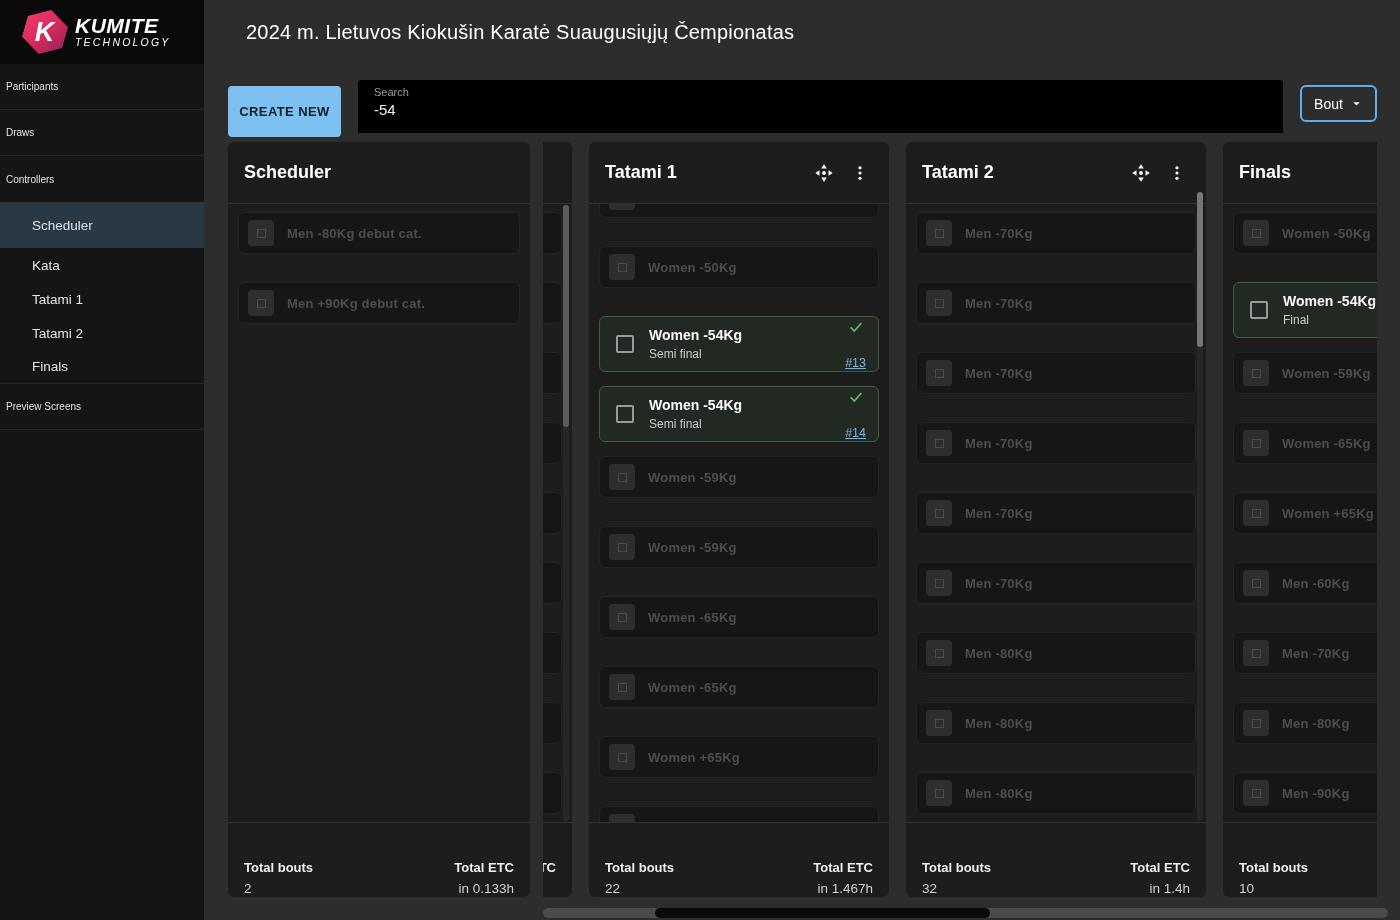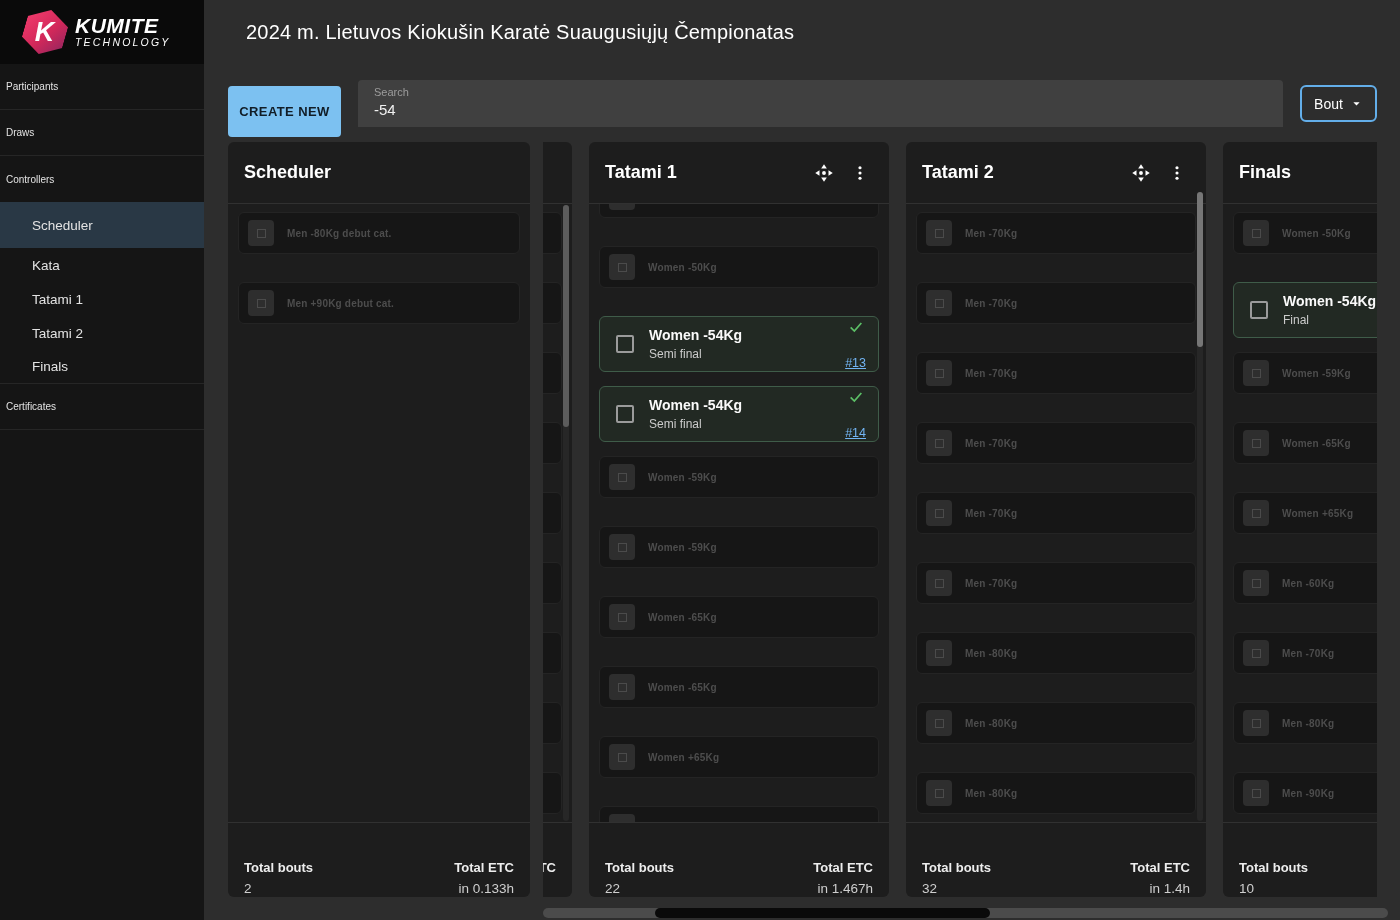--- a/index.html
+++ b/index.html
@@ -29,22 +29,22 @@
 
   
   .content { position:absolute; left:204px; top:0; right:0; bottom:0; background:#2d2d2d; }
   .topbar { position:absolute; left:14px; top:0; right:0; height:64px; display:flex; align-items:center;
             padding-left:28px; }
   .page-title { color:#fff; font-size:20px; font-weight:400; letter-spacing:.2px; }
   .create-btn { position:absolute; left:24px; top:86px; width:113px; height:51px;
                 background:#7cc1f1; color:#111d27; border:none; border-radius:4px;
                 font-size:13px; font-weight:700; letter-spacing:.4px; cursor:pointer;
                 font-family:"Liberation Sans",sans-serif; }
-  .search-field { position:absolute; left:154px; top:80px; width:925px; height:47px;
-                  background:#404040; border-radius:4px 4px 0 0; padding:6px 16px 0 16px; }
+  .search-field { position:absolute; left:154px; top:80px; width:925px; height:53px;
+                  background:#000000; border-radius:4px 4px 0 0; padding:6px 16px 0 16px; }
   .search-label { display:block; font-size:11px; color:#9c9c9c; }
   .search-input { width:100%; background:transparent; border:none; outline:none;
                   color:#f0f0f0; font-size:15px; padding-top:3px;
                   font-family:"Liberation Sans",sans-serif; }
   .bout-btn { position:absolute; left:1096px; top:85px; width:77px; height:37px;
               background:transparent; border:2px solid #63aee9; border-radius:6px;
               color:#fff; font-size:14px; display:flex; align-items:center; justify-content:center;
               gap:7px; cursor:pointer; }
 
   
@@ -65,21 +65,21 @@
   .f-right { text-align:right; }
 
   
   .card { height:42px; margin:0 10px 28px 10px; background:#161616;
           border:1px solid #242424; border-radius:6px;
           display:flex; align-items:center; padding:0 12px 0 9px; cursor:pointer; }
   .card.partial-top { margin-top:-36px; }
   .icon-box { width:26px; height:26px; border-radius:4px; background:#2e2e2e; flex:none;
               display:flex; align-items:center; justify-content:center; margin-right:13px; }
   .icon-box .sq { width:9px; height:9px; border:1px solid #4b4b4b; display:block; }
-  .card-lbl { font-size:10px; font-weight:600; color:#4d4d4d; letter-spacing:.2px; }
+  .card-lbl { font-size:13px; font-weight:600; color:#4d4d4d; letter-spacing:.2px; }
   .card.hl { height:56px; background:#222923; border:1px solid #3f5c49;
              margin-bottom:14px; padding:0 12px 0 16px; }
   .checkbox { width:18px; height:18px; border:2px solid #9b9b9b; border-radius:2px;
               margin-right:15px; flex:none; cursor:pointer; }
   .hl-main { flex:1; }
   .hl-title { font-size:14px; font-weight:700; color:#fafafa; margin-bottom:4px; }
   .hl-sub { font-size:12px; color:#cbcbcb; }
   .hl-right { display:flex; flex-direction:column; align-items:flex-end; gap:21px; }
   .bout-link { font-size:12.5px; color:#72b5f4; text-decoration:underline; cursor:pointer; }
 
@@ -129,21 +129,21 @@
       <div class="side-item l1">
         <span>Tatami 1</span>
       </div>
       <div class="side-item l1">
         <span>Tatami 2</span>
       </div>
       <div class="side-item l1 divider">
         <span>Finals</span>
       </div>
       <div class="side-item l0">
-        <span>Certificates</span>
+        <span>Preview Screens</span>
       </div>
     </nav>
 </div>
 
 <div class="content">
   <div class="topbar">
     <div class="page-title">2024 m. Lietuvos Kiokušin Karatė Suaugusiųjų Čempionatas</div>
   </div>
 
   <button class="create-btn">CREATE NEW</button>

